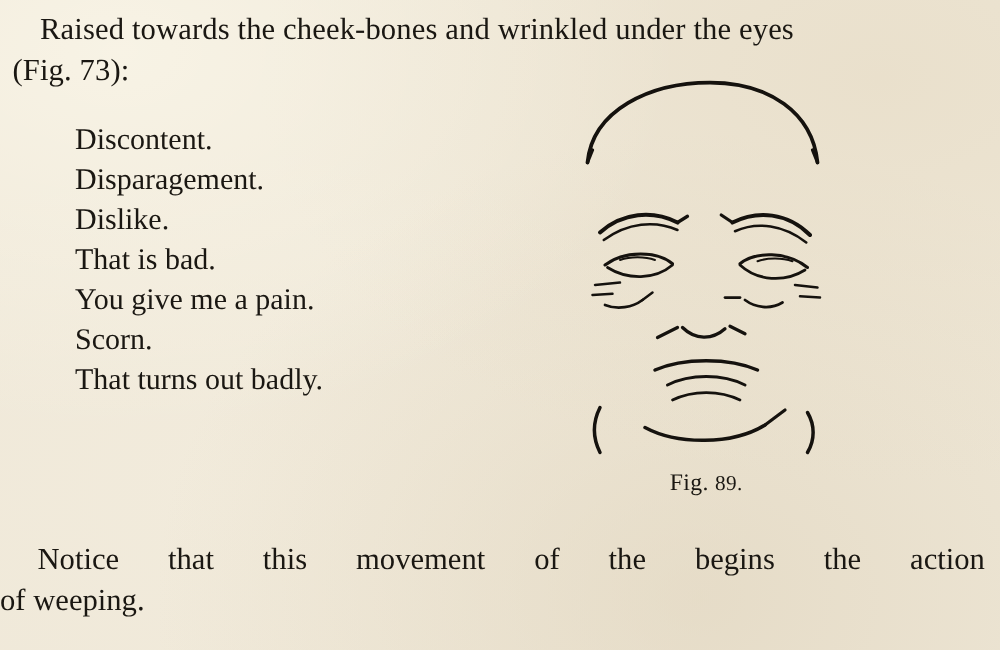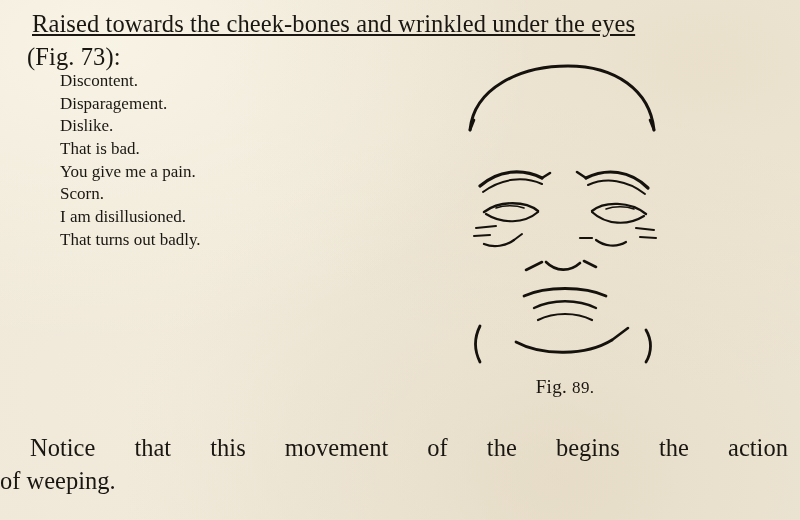--- a/index.html
+++ b/index.html
@@ -37,36 +37,34 @@
     top: 8px;
     width: 780px;
     font-size: 24.5px;
     line-height: 1.34;
     letter-spacing: 0.1px;
   }
   .lead-line1 {
     display: block;
     text-indent: 22px;
     white-space: nowrap;
-    text-decoration: underline;
   }
   .lead-line2 {
     display: block;
     white-space: nowrap;
-    margin-left: 17px;
   }
 
   .phrase-list {
     position: absolute;
     left: 60px;
-    top: 70px;
+    top: 96px;
     margin: 0;
     padding: 0;
     list-style: none;
-    font-size: 17px;
+    font-size: 24px;
     line-height: 1.335;
   }
   .phrase-list li {
     white-space: nowrap;
   }
 
   .figure-block {
     position: absolute;
     left: 450px;
     top: 58px;
@@ -120,21 +118,20 @@
     <span class="lead-line2">(Fig. 73):</span>
   </div>
 
   <ul class="phrase-list">
     <li>Discontent.</li>
     <li>Disparagement.</li>
     <li>Dislike.</li>
     <li>That is bad.</li>
     <li>You give me a pain.</li>
     <li>Scorn.</li>
-    <li>I am disillusioned.</li>
     <li>That turns out badly.</li>
   </ul>
 
   <div class="figure-block">
     <svg width="230" height="320" viewBox="0 0 230 320">
       <g fill="none" stroke="#15120e" stroke-width="2.6" stroke-linecap="round" stroke-linejoin="round">
 
         <path d="M20 72 C 24 30, 70 8, 118 8 C 165 8, 200 32, 204 72" stroke-width="3"></path>
         <path d="M20 72 L 24 62"></path>
         <path d="M204 72 L 200 62"></path>

